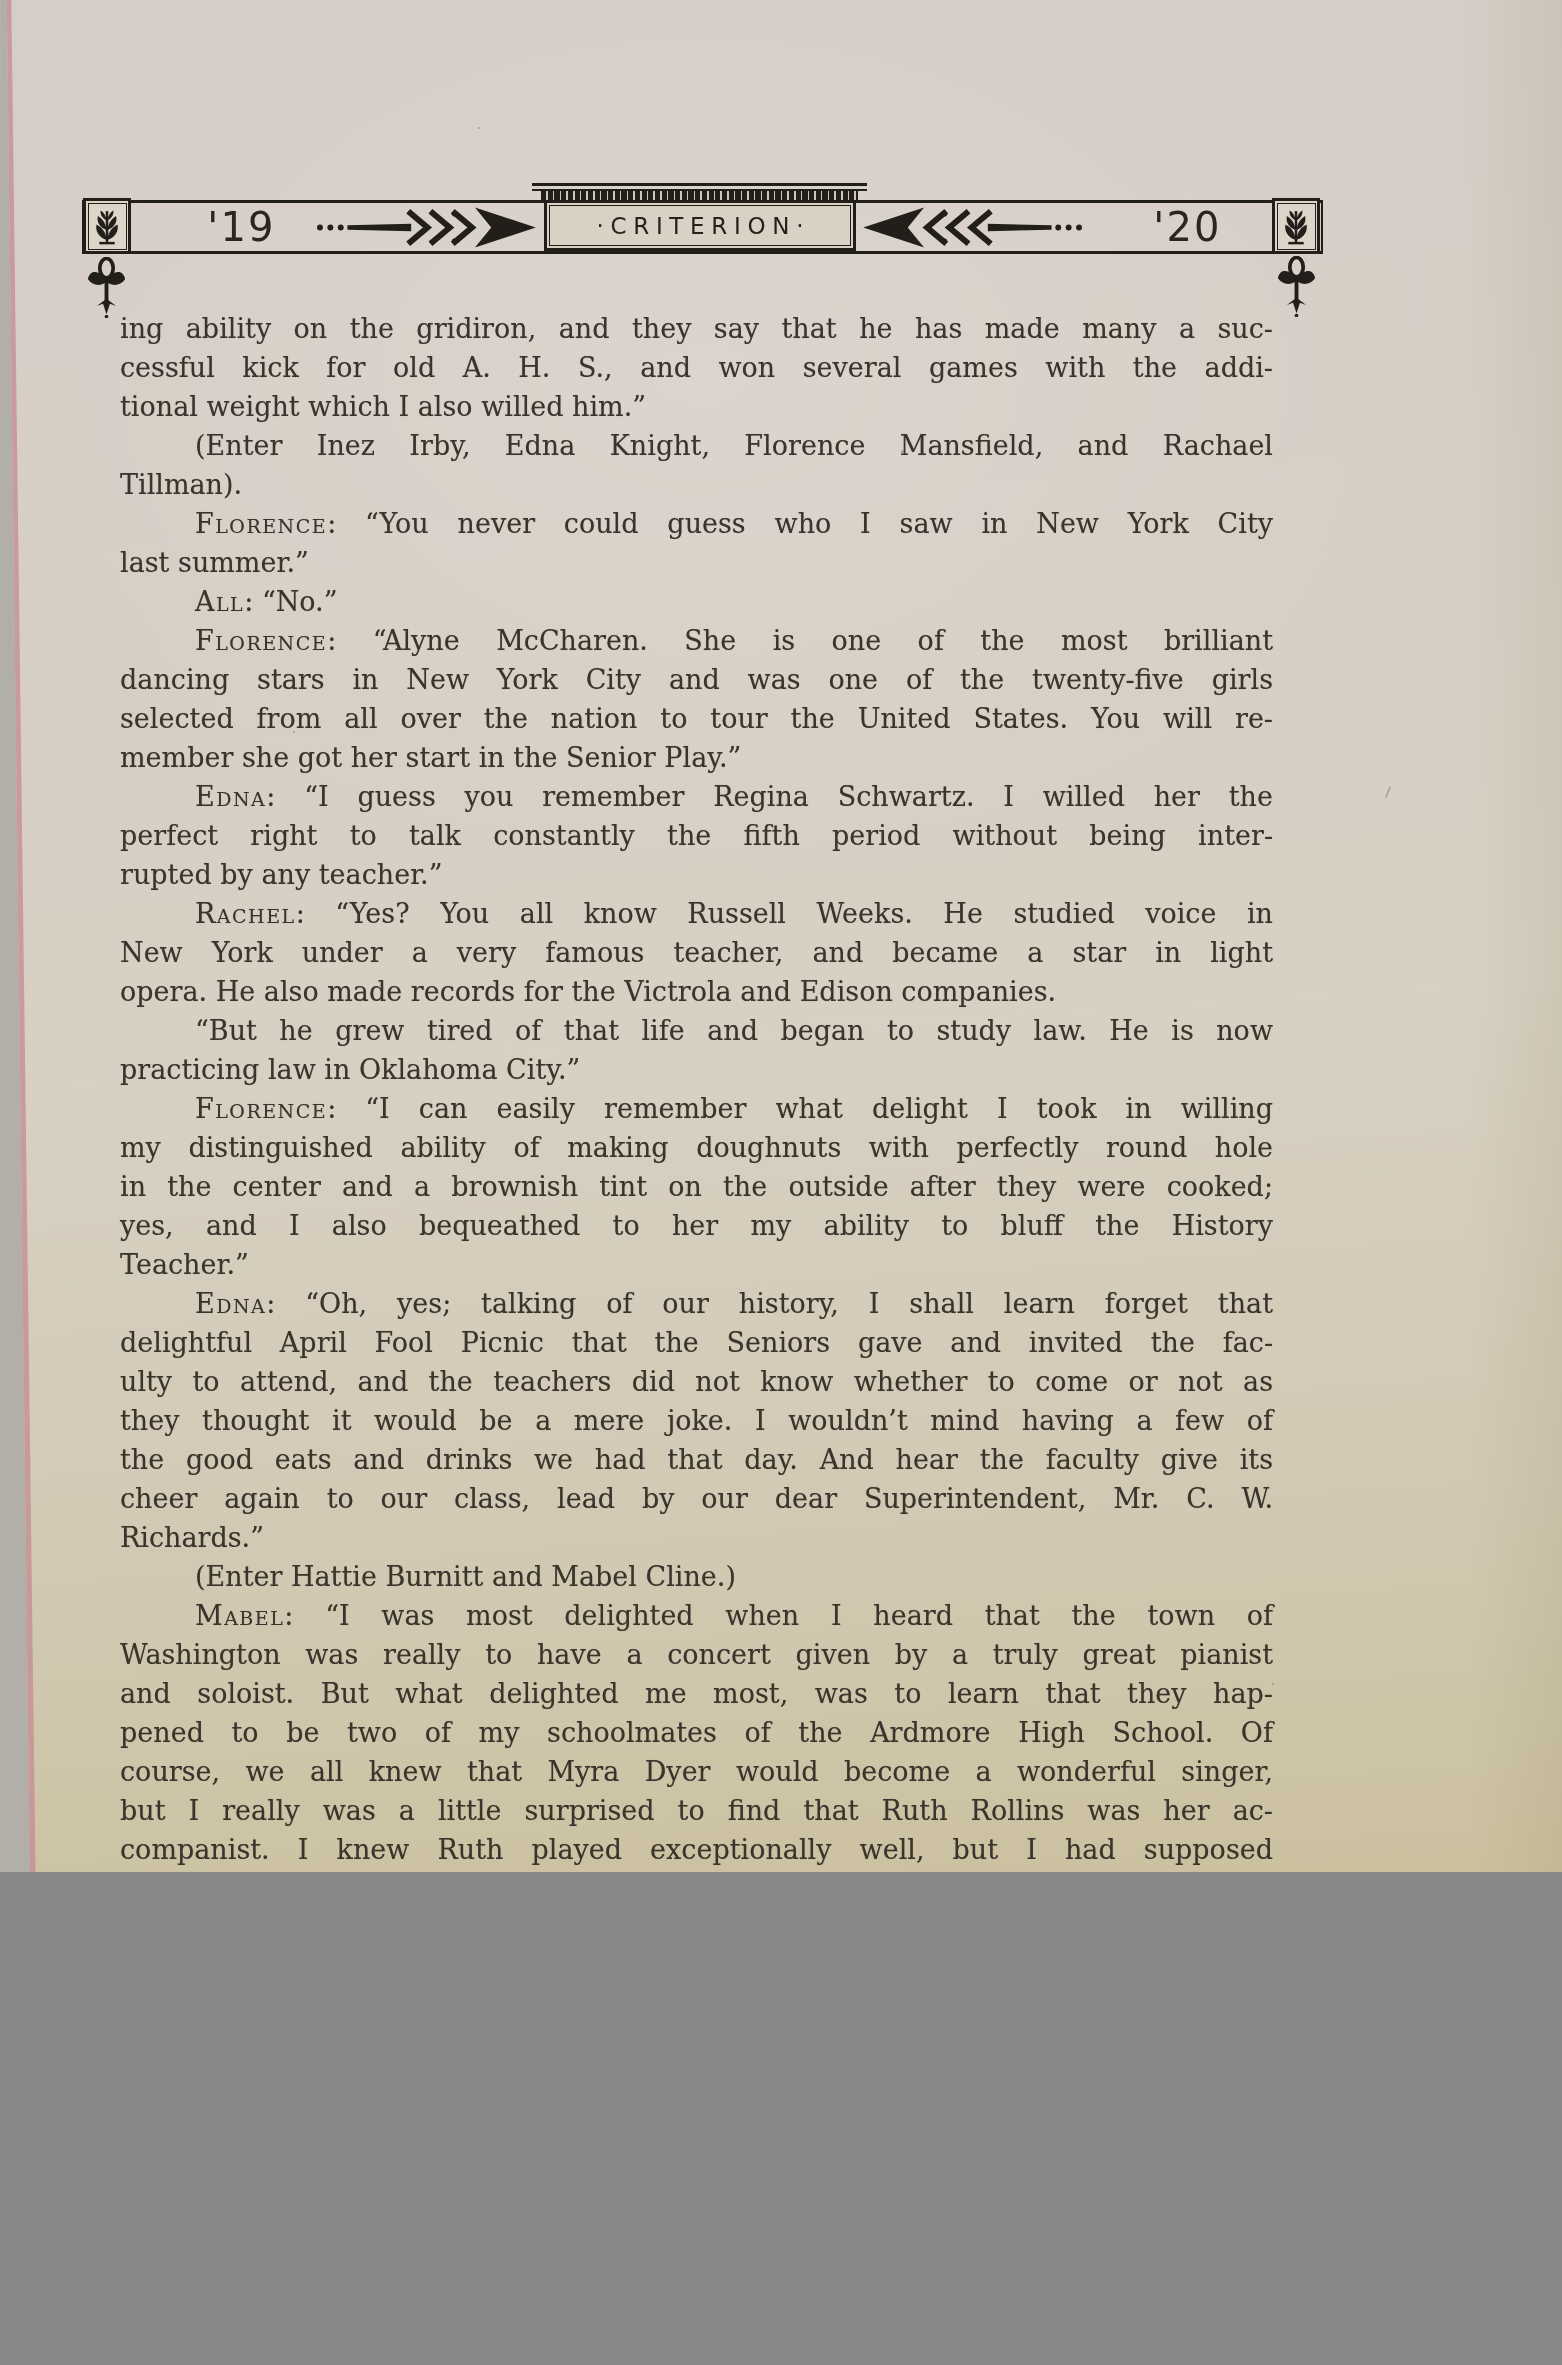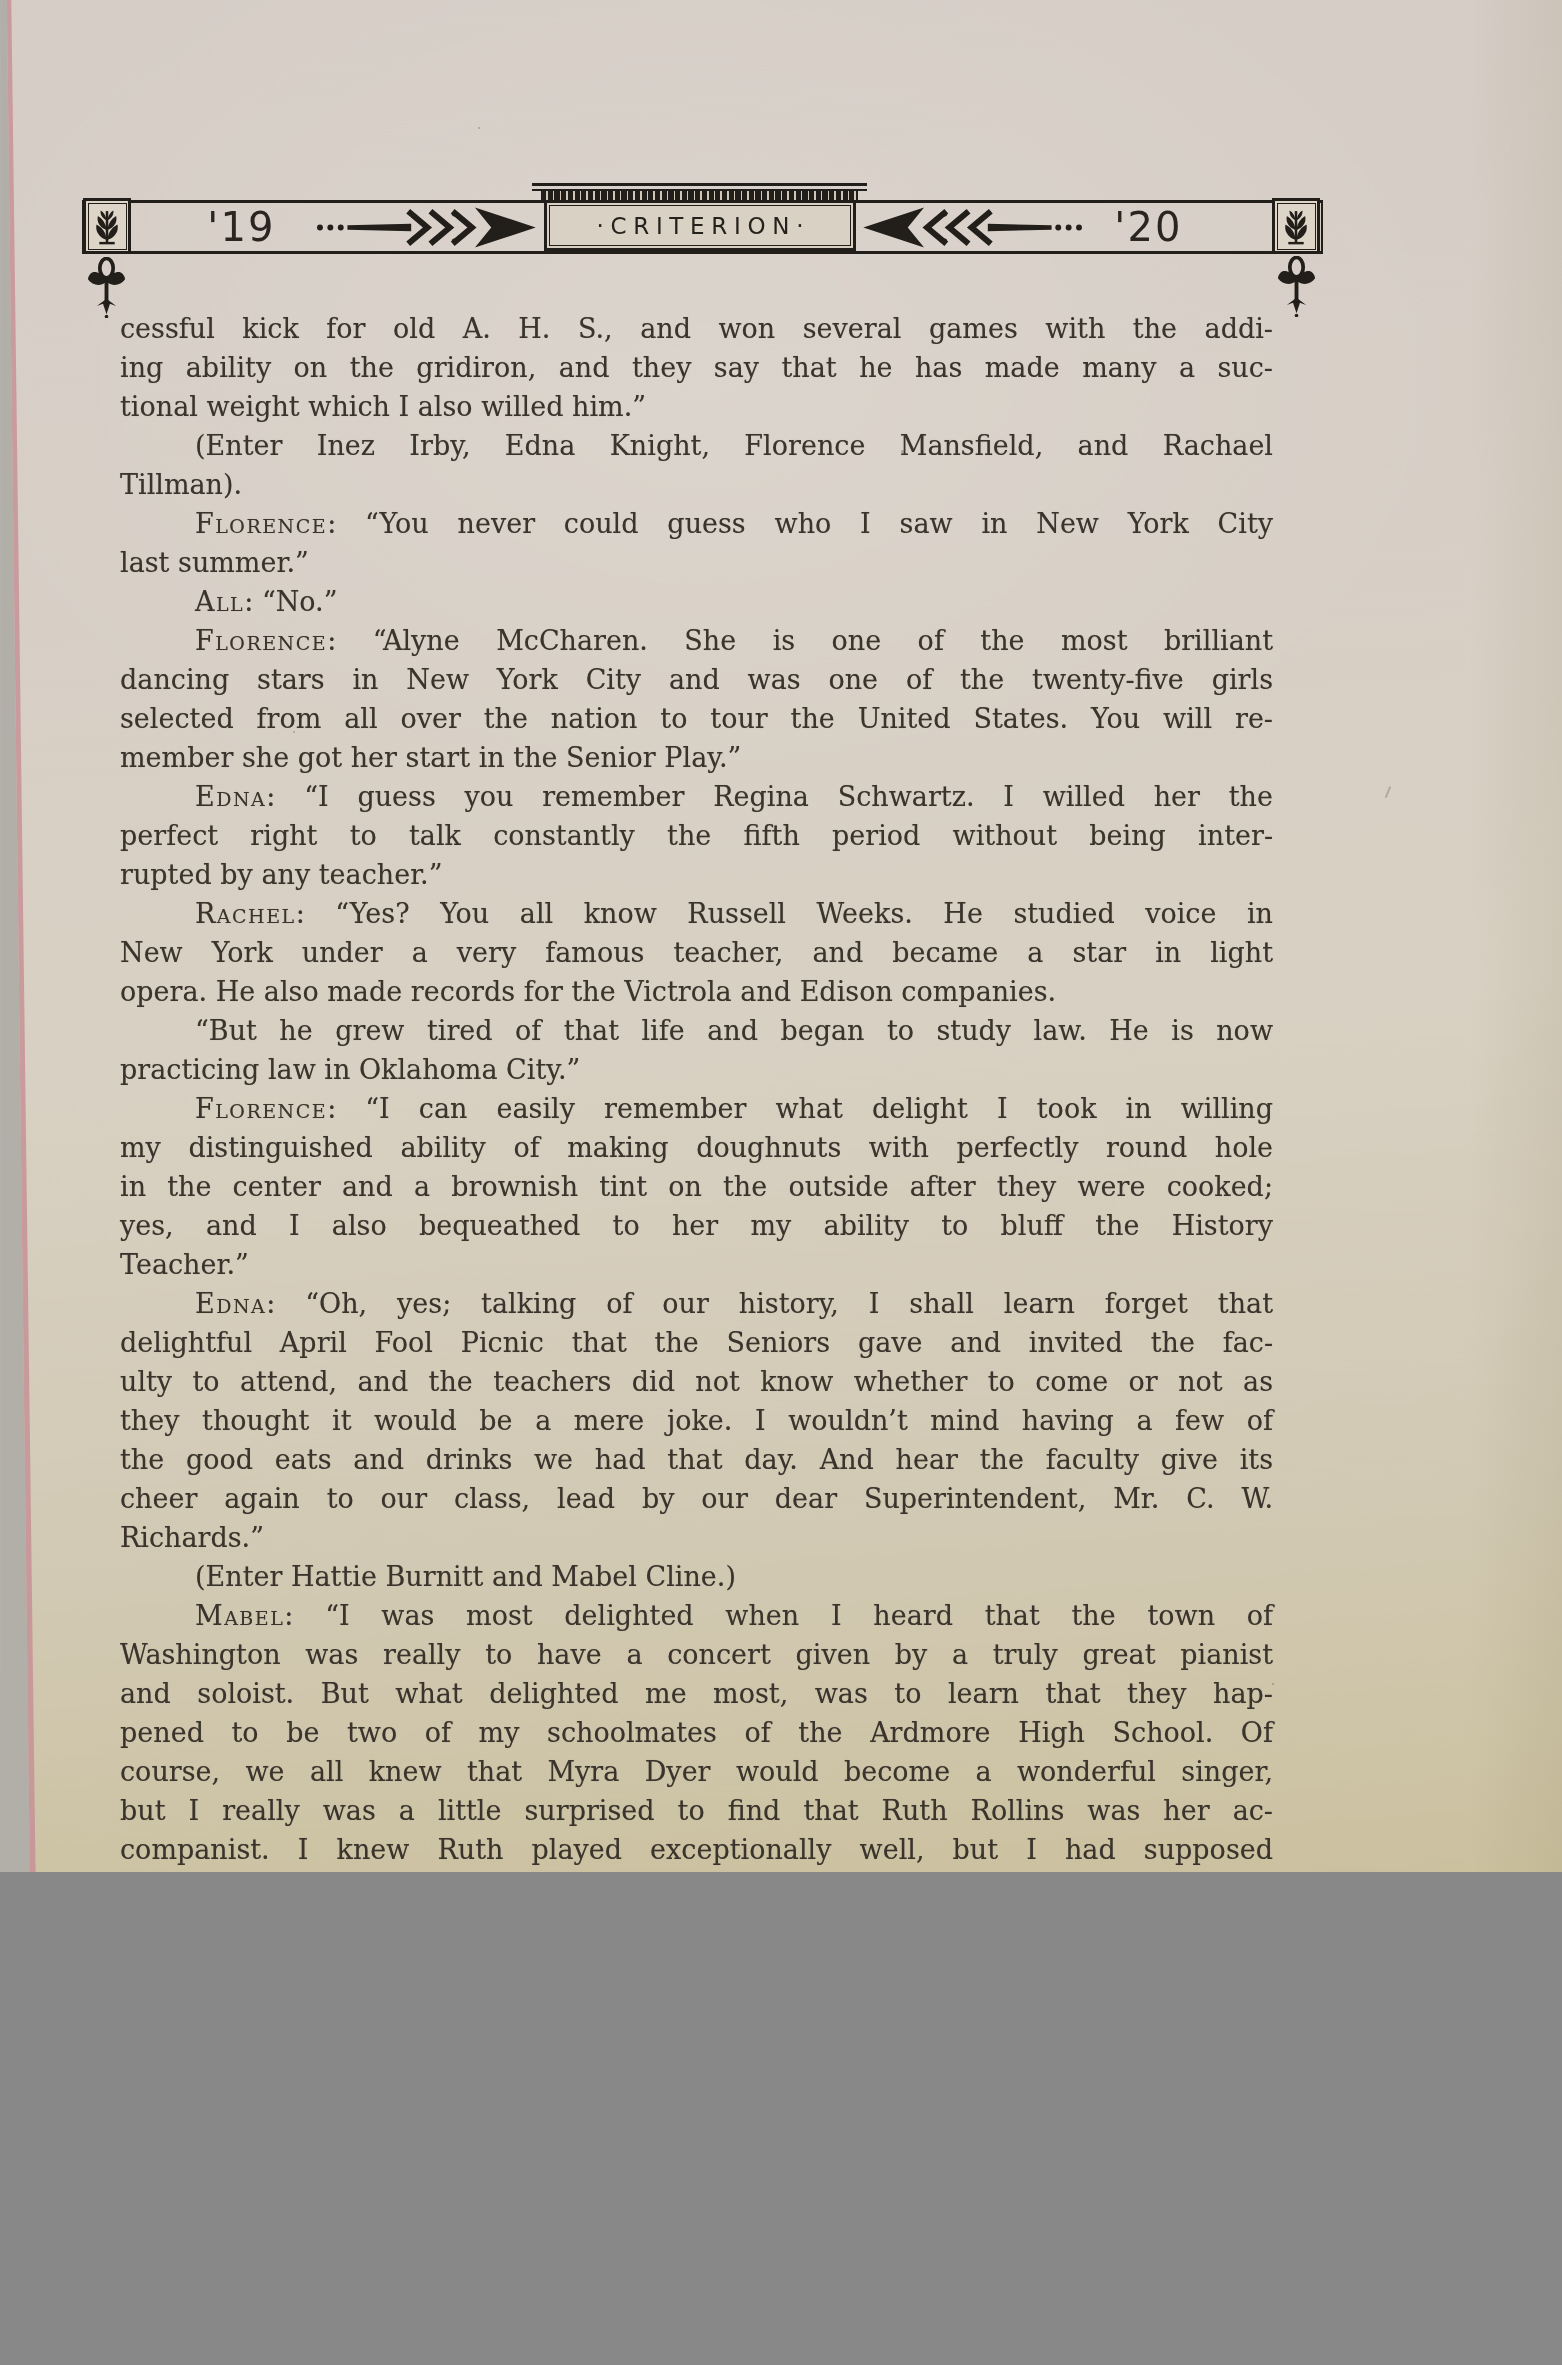--- a/index.html
+++ b/index.html
@@ -104,21 +104,21 @@
           <path d="M19,18 C12,14 10,8 11,4 C16,7 18,12 19,16 Z"></path>
           <path d="M21,46 C32,42 37,33 35,24 C27,28 22,35 21,44 Z"></path>
           <path d="M21,32 C31,28 35,20 33,12 C26,16 22,23 21,30 Z"></path>
           <path d="M21,18 C28,14 30,8 29,4 C24,7 22,12 21,16 Z"></path>
           <rect x="9" y="49" width="22" height="3.5"></rect>
         </svg>
       </div>
     </div>
 
     <div class="year" style="left:178px;">'19</div>
-    <div class="year" style="left:1085px;">'20</div>
+    <div class="year" style="left:1124px;">'20</div>
 
     <svg class="flourish" style="left:314px;" width="224" height="43" viewBox="0 0 300 58" fill="#221e1a">
       <circle cx="7" cy="29" r="4"></circle>
         <circle cx="21" cy="29" r="4"></circle>
         <circle cx="35" cy="29" r="4"></circle>
       <polygon points="44,26 130,24 130,34 44,32"></polygon>
       <path d="M126,7 L152,29 L126,51" stroke="#221e1a" stroke-width="8" fill="none"></path>
       <path d="M156,7 L182,29 L156,51" stroke="#221e1a" stroke-width="8" fill="none"></path>
       <path d="M186,7 L212,29 L186,51" stroke="#221e1a" stroke-width="8" fill="none"></path>
       <circle cx="188" cy="11" r="3"></circle>
@@ -161,22 +161,22 @@
       <path d="M27,30 C38,16 49,18 51,30 C45,38 35,40 27,34 Z"></path>
       <rect x="23.4" y="28" width="5.2" height="36"></rect>
       <path d="M26,56 L13,66 L26,61 Z"></path>
       <path d="M26,56 L39,66 L26,61 Z"></path>
       <polygon points="26,77 21,62 31,62"></polygon>
       <circle cx="26" cy="80" r="2.4"></circle>
     </svg>
   </div>
 
   <div class="text">
+    <div class="line"><span>ing ability on the gridiron, and they say that he has made many a suc-</span></div>
     <div class="line"><span>cessful kick for old A. H. S., and won several games with the addi-</span></div>
-    <div class="line"><span>ing ability on the gridiron, and they say that he has made many a suc-</span></div>
     <div class="line nj"><span>tional weight which I also willed him.”</span></div>
     <div class="line in"><span>(Enter Inez Irby, Edna Knight, Florence Mansfield, and Rachael</span></div>
     <div class="line nj"><span>Tillman).</span></div>
     <div class="line in"><span class="speaker">Florence</span><span>:  “You never could guess who I saw in New York City</span></div>
     <div class="line nj"><span>last summer.”</span></div>
     <div class="line in nj"><span class="speaker">All</span><span>:  “No.”</span></div>
     <div class="line in"><span class="speaker">Florence</span><span>:  “Alyne McCharen.  She is one of the most brilliant</span></div>
     <div class="line"><span>dancing stars in New York City and was one of the twenty-five girls</span></div>
     <div class="line"><span>selected from all over the nation to tour the United States.  You will re-</span></div>
     <div class="line nj"><span>member she got her start in the Senior Play.”</span></div>

